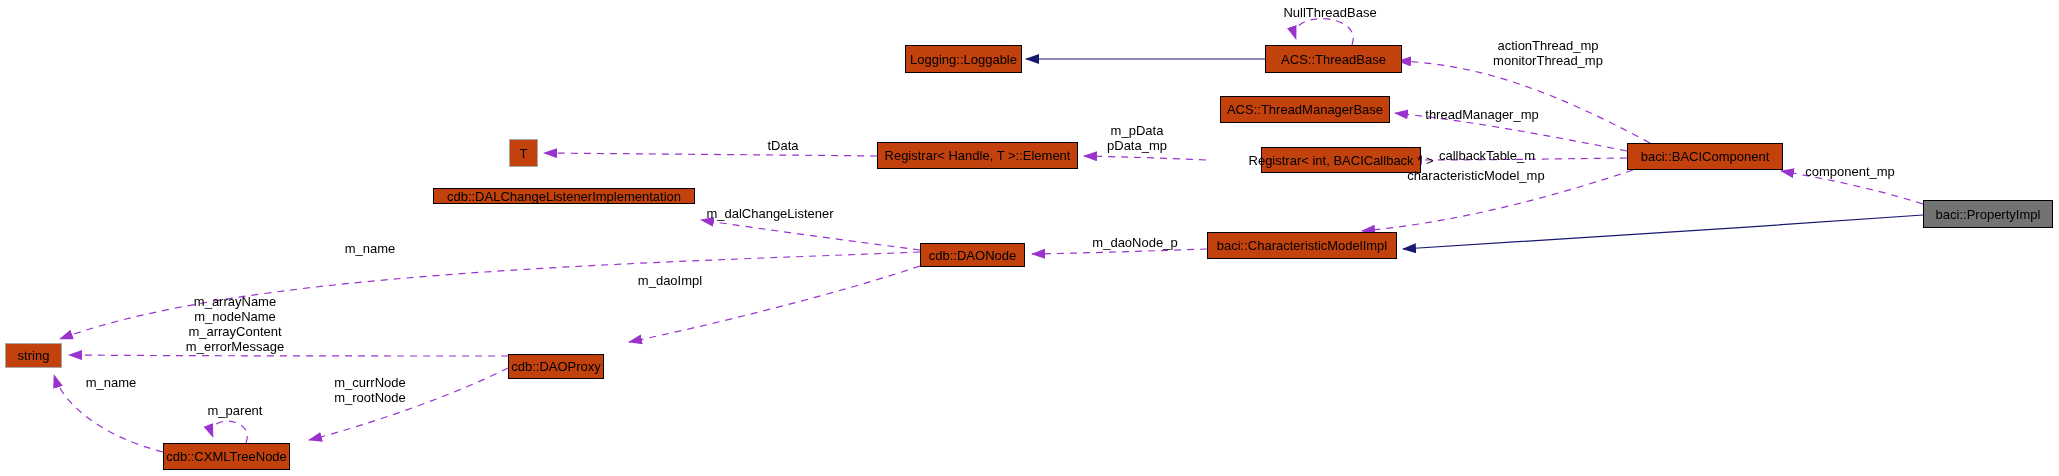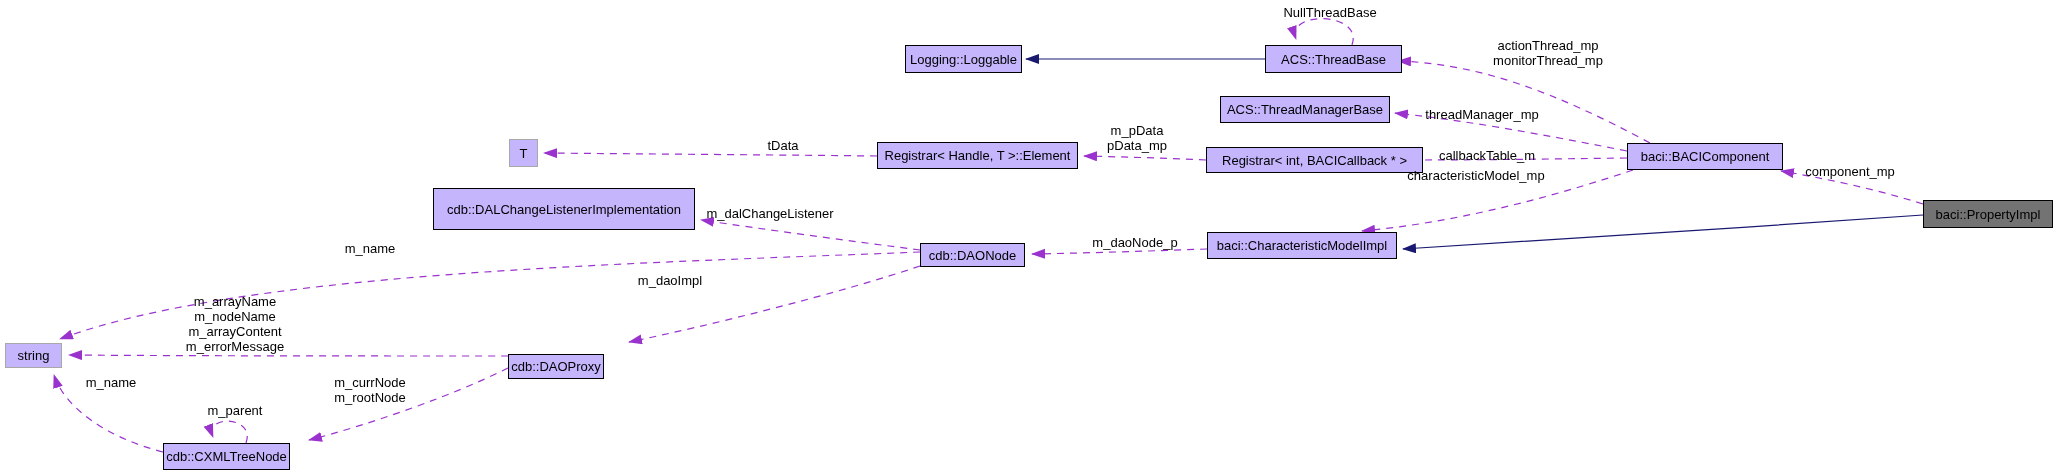--- a/index.html
+++ b/index.html
@@ -8,21 +8,21 @@
     width:2059px;height:476px;
     background:#ffffff;
     font-family:"Liberation Sans", sans-serif;
     overflow:hidden;
   }
   svg.edges{position:absolute;left:0;top:0;}
   .node{
     position:absolute;
     box-sizing:border-box;
     border:1px solid #000000;
-    background:#c4b5fd;
+    background:#c2410c;
     display:flex;align-items:center;justify-content:center;
     font-size:13px;color:#000000;
     white-space:nowrap;
     padding:0 4px;
   }
   .node.external{border-color:#a8a8a8;}
   .node.main{background:#737373;border-color:#000000;}
   .elabel{
     position:absolute;
     transform:translate(-50%,-50%);
@@ -69,24 +69,24 @@
     <path class="usage" d="M508,368 C452,396 368,425 309,440" marker-end="url(#arrU)"></path>
     <path class="usage" d="M163,452 C104,437 64,406 54,375" marker-end="url(#arrU)"></path>
     <path class="usage" d="M246,443 C256,416 204,414 213,437" marker-end="url(#arrU)"></path>
   </svg>
 
   <div class="node" style="left:905px;top:45px;width:117px;height:28px">Logging::Loggable</div>
   <div class="node" style="left:1265px;top:45px;width:137px;height:28px">ACS::ThreadBase</div>
   <div class="node" style="left:1220px;top:96px;width:170px;height:27px">ACS::ThreadManagerBase</div>
   <div class="node" style="left:877px;top:142px;width:201px;height:27px">Registrar&lt; Handle, T &gt;::Element</div>
   <div class="node external" style="left:509px;top:139px;width:29px;height:28px">T</div>
-  <div class="node" style="left:1206px;top:147px;width:217px;height:26px">Registrar&lt; int, BACICallback * &gt;</div>
+  <div class="node" style="left:1261px;top:147px;width:160px;height:26px">Registrar&lt; int, BACICallback * &gt;</div>
   <div class="node" style="left:1627px;top:143px;width:156px;height:27px">baci::BACIComponent</div>
   <div class="node main" style="left:1923px;top:200px;width:130px;height:28px">baci::PropertyImpl</div>
-  <div class="node" style="left:433px;top:188px;width:262px;height:42px">cdb::DALChangeListenerImplementation</div>
+  <div class="node" style="left:433px;top:188px;width:262px;height:16px">cdb::DALChangeListenerImplementation</div>
   <div class="node" style="left:920px;top:243px;width:105px;height:24px">cdb::DAONode</div>
   <div class="node" style="left:1207px;top:232px;width:190px;height:27px">baci::CharacteristicModelImpl</div>
   <div class="node external" style="left:5px;top:343px;width:57px;height:25px">string</div>
   <div class="node" style="left:508px;top:354px;width:96px;height:25px">cdb::DAOProxy</div>
   <div class="node" style="left:163px;top:443px;width:127px;height:27px">cdb::CXMLTreeNode</div>
 
   <div class="elabel" style="left:1330px;top:12px">NullThreadBase</div>
   <div class="elabel" style="left:1548px;top:53px">actionThread_mp
 monitorThread_mp</div>
   <div class="elabel" style="left:1482px;top:114px">threadManager_mp</div>

